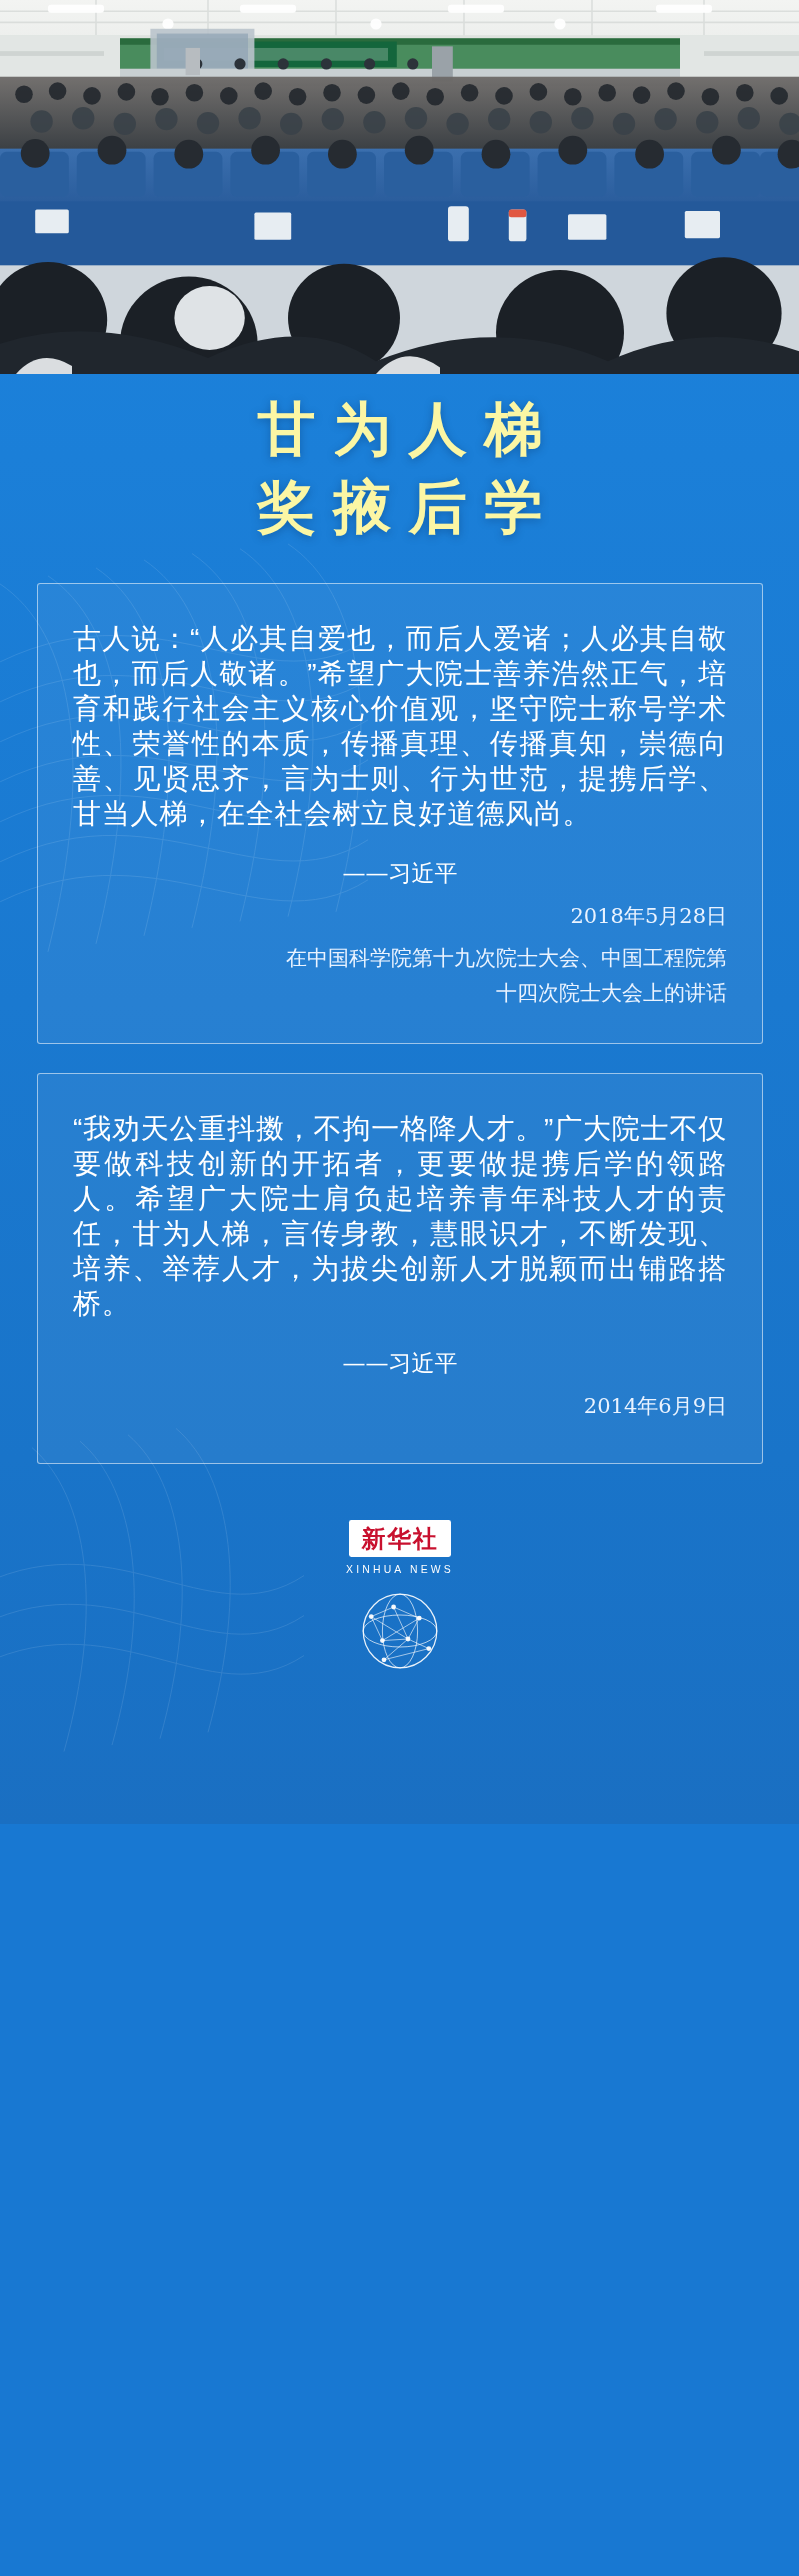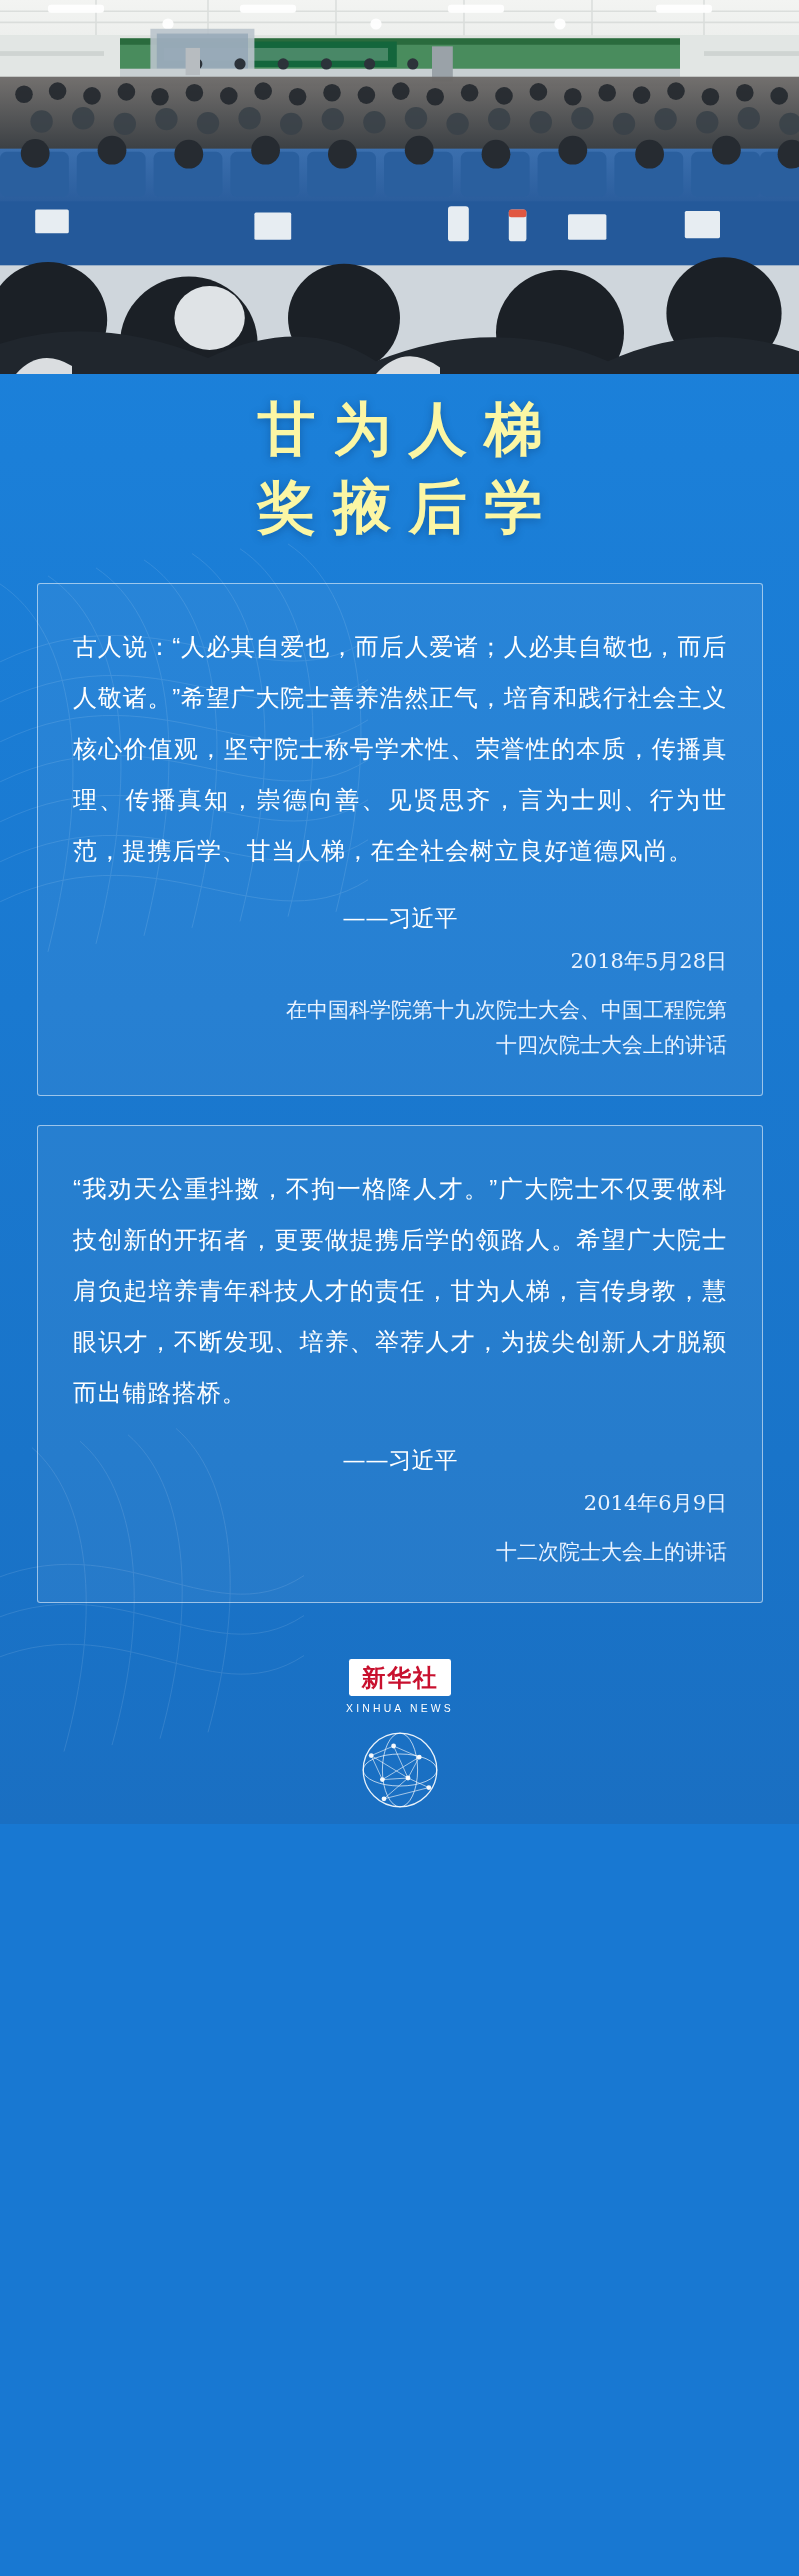--- a/index.html
+++ b/index.html
@@ -57,22 +57,22 @@
   .card {
     position: relative;
     margin: 29px 37px 0;
     padding: 37px 35px 32px;
     border: 1.6px solid rgba(255,255,255,.55);
     border-radius: 3.2px;
     background: rgba(255,255,255,.06);
   }
   .card-body {
     color: #ffffff;
-    font-size: 24px;
-    line-height: 51px;
+    font-size: 28px;
+    line-height: 35px;
     letter-spacing: 0.8px;
     text-align: justify;
     font-family: "Liberation Sans", sans-serif;
   }
   .attrib {
     margin-top: 21px;
     text-align: center;
     color: #ffffff;
     font-size: 23px;
     line-height: 42px;
@@ -80,21 +80,21 @@
   }
   .date {
     margin-top: 4.8px;
     text-align: right;
     color: #eaf3ff;
     font-size: 21px;
     line-height: 34px;
     font-family: "DejaVu Serif", serif;
   }
   .source {
-    margin-top: 15px;
+    margin-top: 8px;
     text-align: right;
     color: #eaf3ff;
     font-size: 21px;
     line-height: 35px;
     font-family: "DejaVu Serif", serif;
   }
   .source .l2 { display: block; }
 
   
   .footer {
@@ -360,21 +360,20 @@
       <span>在中国科学院第十九次院士大会、中国工程院第</span>
       <span class="l2">十四次院士大会上的讲话</span>
     </div>
   </div>
 
   <div class="card">
     <div class="card-body">“我劝天公重抖擞，不拘一格降人才。”广大院士不仅要做科技创新的开拓者，更要做提携后学的领路人。希望广大院士肩负起培养青年科技人才的责任，甘为人梯，言传身教，慧眼识才，不断发现、培养、举荐人才，为拔尖创新人才脱颖而出铺路搭桥。</div>
     <div class="attrib">——习近平</div>
     <div class="date">2014年6月9日</div>
     <div class="source">
-      <span class="l2">十二次院士大会上的讲话</span>
     </div>
   </div>
 
   <div class="footer">
     <div class="logo-badge">新华社</div>
     <div class="logo-sub">XINHUA NEWS</div>
     <svg class="globe" viewBox="0 0 120 120">
       <circle cx="60" cy="60" r="46" fill="none" stroke="#ffffff" stroke-width="1.6" opacity=".9"></circle>
       <ellipse cx="60" cy="60" rx="22" ry="46" fill="none" stroke="#ffffff" stroke-width="1.2" opacity=".7"></ellipse>
       <ellipse cx="60" cy="60" rx="46" ry="20" fill="none" stroke="#ffffff" stroke-width="1.2" opacity=".7"></ellipse>

